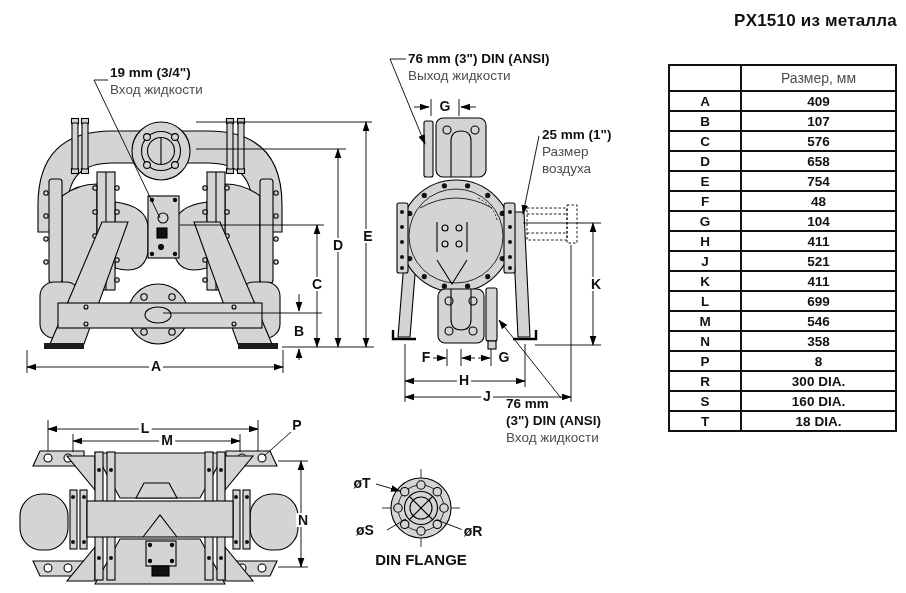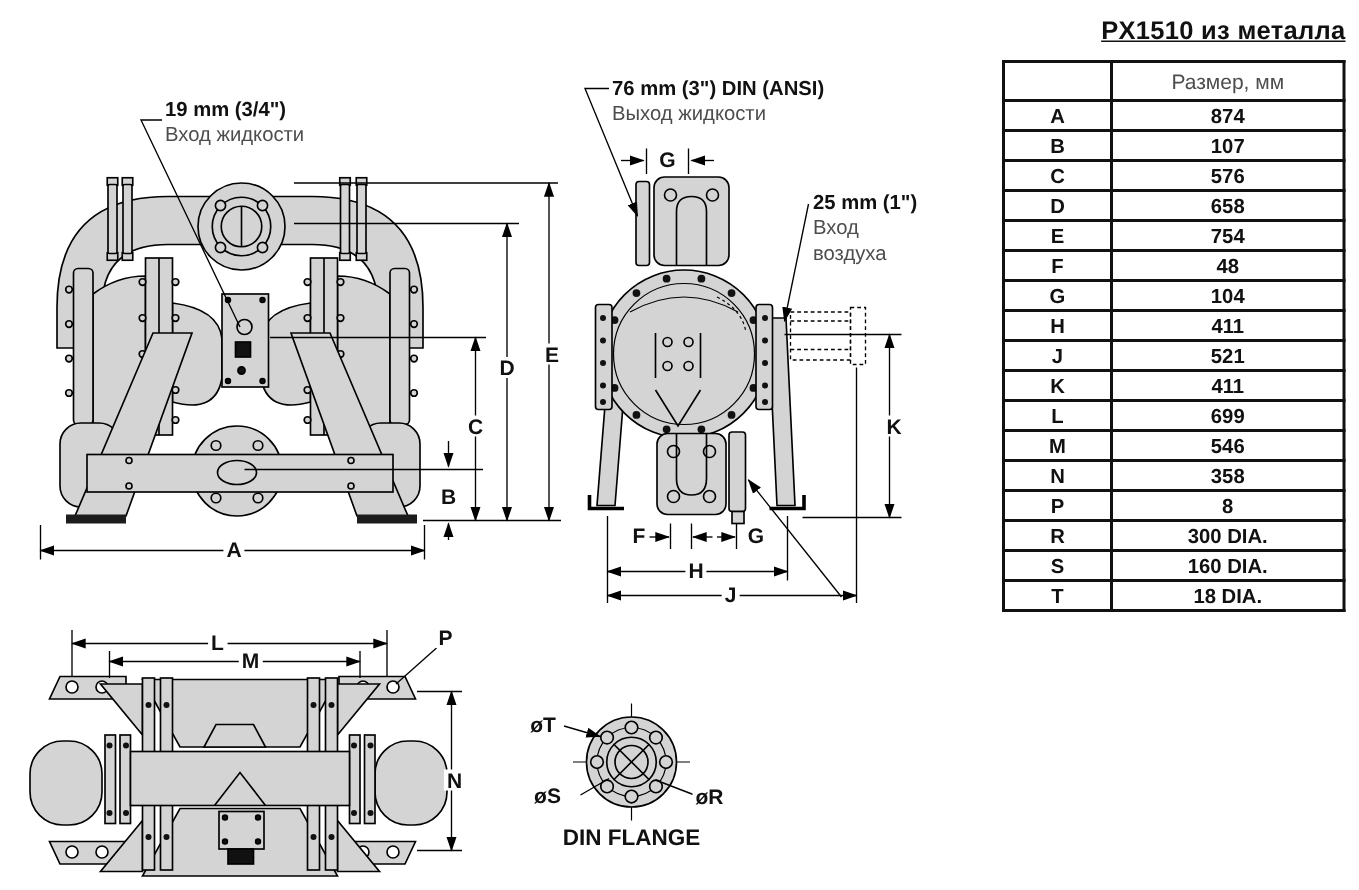--- a/index.html
+++ b/index.html
@@ -7,42 +7,42 @@
     --line:#000000;
     --gray-text:#4d4d4d;
   }
   *{margin:0;padding:0;box-sizing:border-box;}
   body{font-family:"Liberation Sans","DejaVu Sans",sans-serif;background:#fff;}
   .canvas{position:relative;width:906px;height:593px;background:#fff;overflow:hidden;}
   svg{position:absolute;left:0;top:0;}
 
   .page-title{
     position:absolute;top:11px;right:9px;
-    font-size:17px;font-weight:700;color:#111;letter-spacing:.2px;text-decoration:underline;
+    font-size:17px;font-weight:700;color:#111;letter-spacing:.2px;
   }
 
   
   .dim{
     position:absolute;transform:translate(-50%,-50%);
     font-size:14px;font-weight:700;color:#111;
     background:#fff;padding:0 2px;line-height:14px;white-space:nowrap;
   }
   .flange-cap{
     position:absolute;transform:translate(-50%,-50%);
     font-size:15px;font-weight:700;color:#111;white-space:nowrap;background:#fff;
   }
 
   
   .callout{position:absolute;white-space:nowrap;}
   .callout .c-size{font-size:13.5px;font-weight:700;color:#111;line-height:17px;display:block;}
   .callout .c-name{font-size:13.5px;font-weight:400;color:var(--gray-text);line-height:17px;display:block;}
 
   
   .size-table{
-    position:absolute;left:668px;top:40px;width:229px;
+    position:absolute;left:668px;top:64px;width:229px;
     border-collapse:collapse;table-layout:fixed;padding-left:27px;
   }
   .size-table td,.size-table th{
     border:2px solid #111;text-align:center;vertical-align:middle;
     height:20px;padding:1px 2px;overflow:hidden;
   }
   .size-table th{height:26px;font-size:14px;font-weight:400;color:var(--gray-text);}
   .size-table td{font-size:13.5px;font-weight:700;color:#111;}
   .size-table col.c1{width:72px;}
 </style>
@@ -417,39 +417,44 @@
 <div class="callout" style="left:110px;top:64px">
   <span class="c-size">19 mm (3/4")</span>
   <span class="c-name">Вход жидкости</span>
 </div>
 <div class="callout" style="left:408px;top:50px">
   <span class="c-size">76 mm (3") DIN (ANSI)</span>
   <span class="c-name">Выход жидкости</span>
 </div>
 <div class="callout" style="left:542px;top:126px">
   <span class="c-size">25 mm (1")</span>
-  <span class="c-name">Вход</span>
+  <span class="c-name">Размер</span>
   <span class="c-name">воздуха</span>
+</div>
+<div class="callout" style="left:506px;top:395px">
+  <span class="c-size">76 mm</span>
+  <span class="c-size">(3") DIN (ANSI)</span>
+  <span class="c-name">Вход жидкости</span>
 </div>
 
 <table class="size-table">
   <colgroup>
         <col class="c1">
         <col>
       </colgroup>
   <thead>
     <tr>
       <th></th>
       <th>Размер, мм</th>
     </tr>
   </thead>
   <tbody>
         <tr>
           <td>A</td>
-          <td>874</td>
+          <td>409</td>
         </tr>
         <tr>
           <td>B</td>
           <td>107</td>
         </tr>
         <tr>
           <td>C</td>
           <td>576</td>
         </tr>
         <tr>

